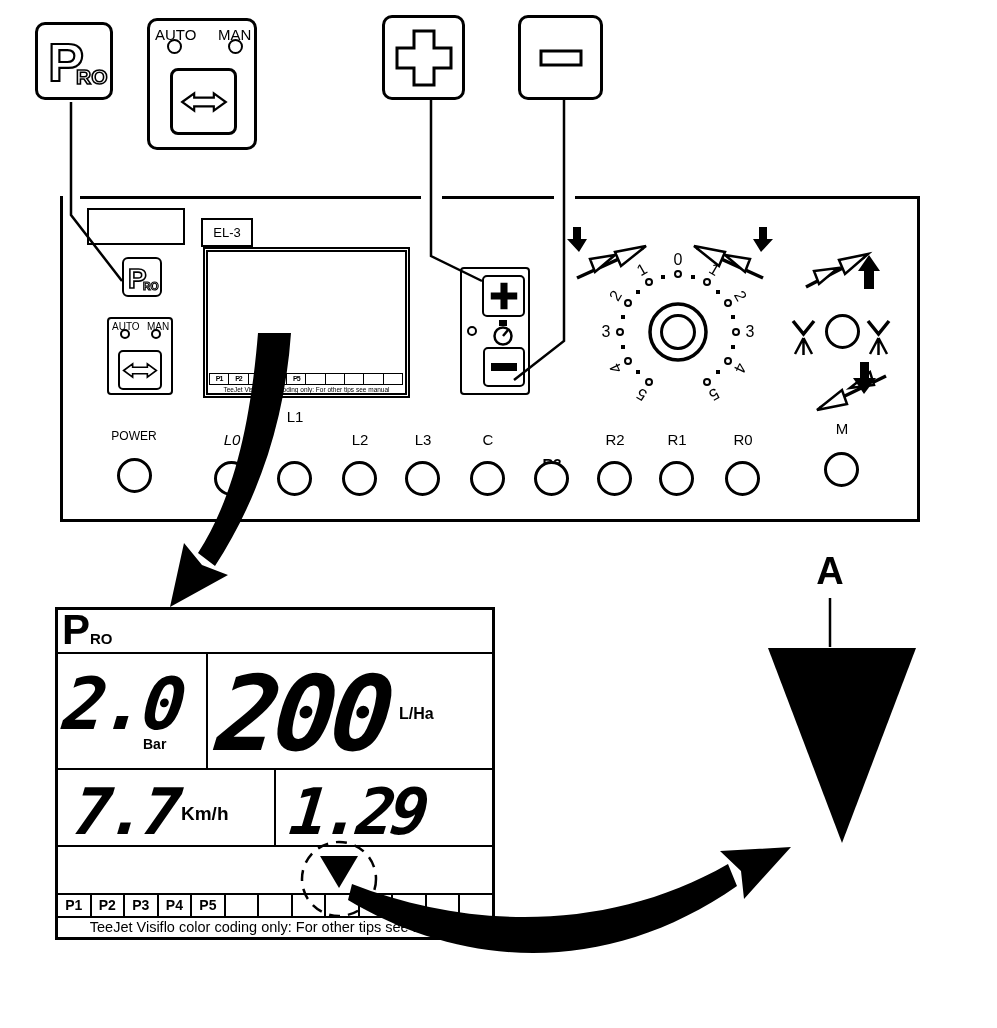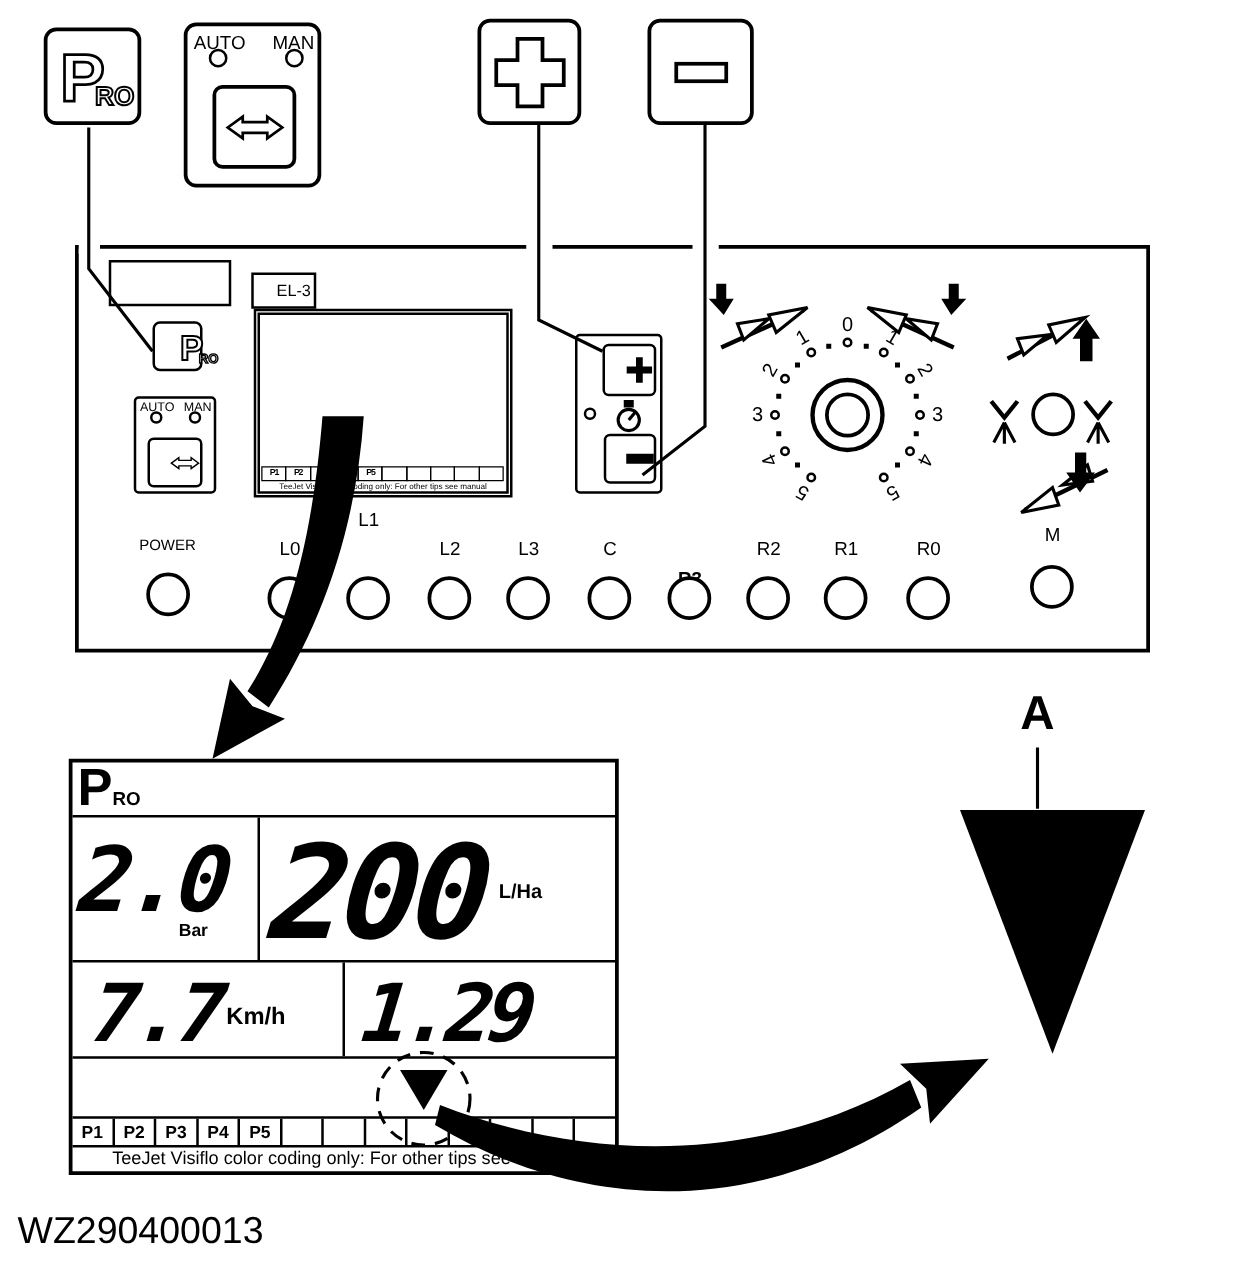--- a/index.html
+++ b/index.html
@@ -1,20 +1,20 @@
 <!DOCTYPE html>
 <html><head>
 <meta charset="utf-8">
 <style>
   html,body{margin:0;padding:0;background:#fff;}
   .page{position:relative;width:997px;height:1028px;background:#fff;overflow:hidden;
         font-family:"Liberation Sans", sans-serif;color:#000;}
   .abs{position:absolute;box-sizing:border-box;}
   .b3{border:3px solid #000;}
-  .b2{border:2px solid #000;padding-left:16px;}
+  .b2{border:2px solid #000;}
   .rnd{border-radius:10px;}
   .cc{display:flex;align-items:center;justify-content:center;}
   .led{border:2px solid #000;border-radius:50%;background:#fff;}
   .circle{border:3px solid #000;border-radius:50%;background:#fff;}
   .lbl{font-size:15px;text-align:center;white-space:nowrap;}
   .seg{font-family:"DejaVu Sans Mono", monospace;font-weight:bold;font-style:italic;
        transform:skewX(-6deg);white-space:nowrap;line-height:1;}
   .unit{font-weight:bold;white-space:nowrap;}
   .blk{background:#000;}
   .mini-tabs{display:flex;}
@@ -197,21 +197,21 @@
   </svg>
   <svg class="abs" style="left:866px;top:318px;" width="25" height="40" viewBox="0 0 25 40">
     <path d="M2,3 L12.5,16 L23,3" stroke="#000" stroke-width="3.5" fill="none"></path>
     <path d="M12.5,20 L4,36 M12.5,20 L12.5,37 M12.5,20 L21,36" stroke="#000" stroke-width="2.5" fill="none"></path>
   </svg>
   <div class="abs circle" style="left:825px;top:314px;width:35px;height:35px;"></div>
 
   <div class="abs lbl" style="left:99px;top:429px;width:70px;font-size:12px;">POWER</div>
   <div class="abs circle" style="left:117px;top:458px;width:35px;height:35px;"></div>
 
-  <div class="abs lbl" style="left:197px;top:431px;width:70px;">L0</div>
+  <div class="abs lbl" style="left:197px;top:431px;width:70px;font-style:italic;">L0</div>
   <div class="abs circle" style="left:214px;top:461px;width:35px;height:35px;"></div>
   <div class="abs lbl" style="left:260px;top:408px;width:70px;">L1</div>
   <div class="abs circle" style="left:277px;top:461px;width:35px;height:35px;"></div>
   <div class="abs lbl" style="left:325px;top:431px;width:70px;">L2</div>
   <div class="abs circle" style="left:342px;top:461px;width:35px;height:35px;"></div>
   <div class="abs lbl" style="left:388px;top:431px;width:70px;">L3</div>
   <div class="abs circle" style="left:405px;top:461px;width:35px;height:35px;"></div>
   <div class="abs lbl" style="left:453px;top:431px;width:70px;">C</div>
   <div class="abs circle" style="left:470px;top:461px;width:35px;height:35px;"></div>
   <div class="abs lbl" style="left:517px;top:455px;width:70px;font-weight:bold;">R3</div>
@@ -263,21 +263,20 @@
     <span></span>
     <span></span>
     <span></span>
     <span style="border-right:none;"></span>
   </div>
   <div class="abs blk" style="left:58px;top:916px;width:434px;height:2px;"></div>
   <div class="abs" style="left:58px;top:919px;width:434px;font-size:14.5px;text-align:center;white-space:nowrap;overflow:hidden;">TeeJet Visiflo color coding only: For other tips see manual</div>
 
   <div class="abs" style="left:808px;top:550px;width:44px;text-align:center;font-size:38px;font-weight:bold;">A</div>
 
-  <div class="abs" style="left:14px;top:968px;font-size:30px;">WZ290400013</div>
 
   <svg class="abs" style="left:0;top:0;pointer-events:none;" width="997" height="1028" viewBox="0 0 997 1028">
 
     <rect x="63" y="194" width="17" height="9" fill="#fff"></rect>
     <rect x="421" y="194" width="21" height="9" fill="#fff"></rect>
     <rect x="554" y="194" width="21" height="9" fill="#fff"></rect>
 
     <polyline points="71,102 71,215 122,281" fill="none" stroke="#000" stroke-width="2.5"></polyline>
     <polyline points="431,100 431,256 482,281" fill="none" stroke="#000" stroke-width="2.5"></polyline>
     <polyline points="564,100 564,341 514,380" fill="none" stroke="#000" stroke-width="2.5"></polyline>

